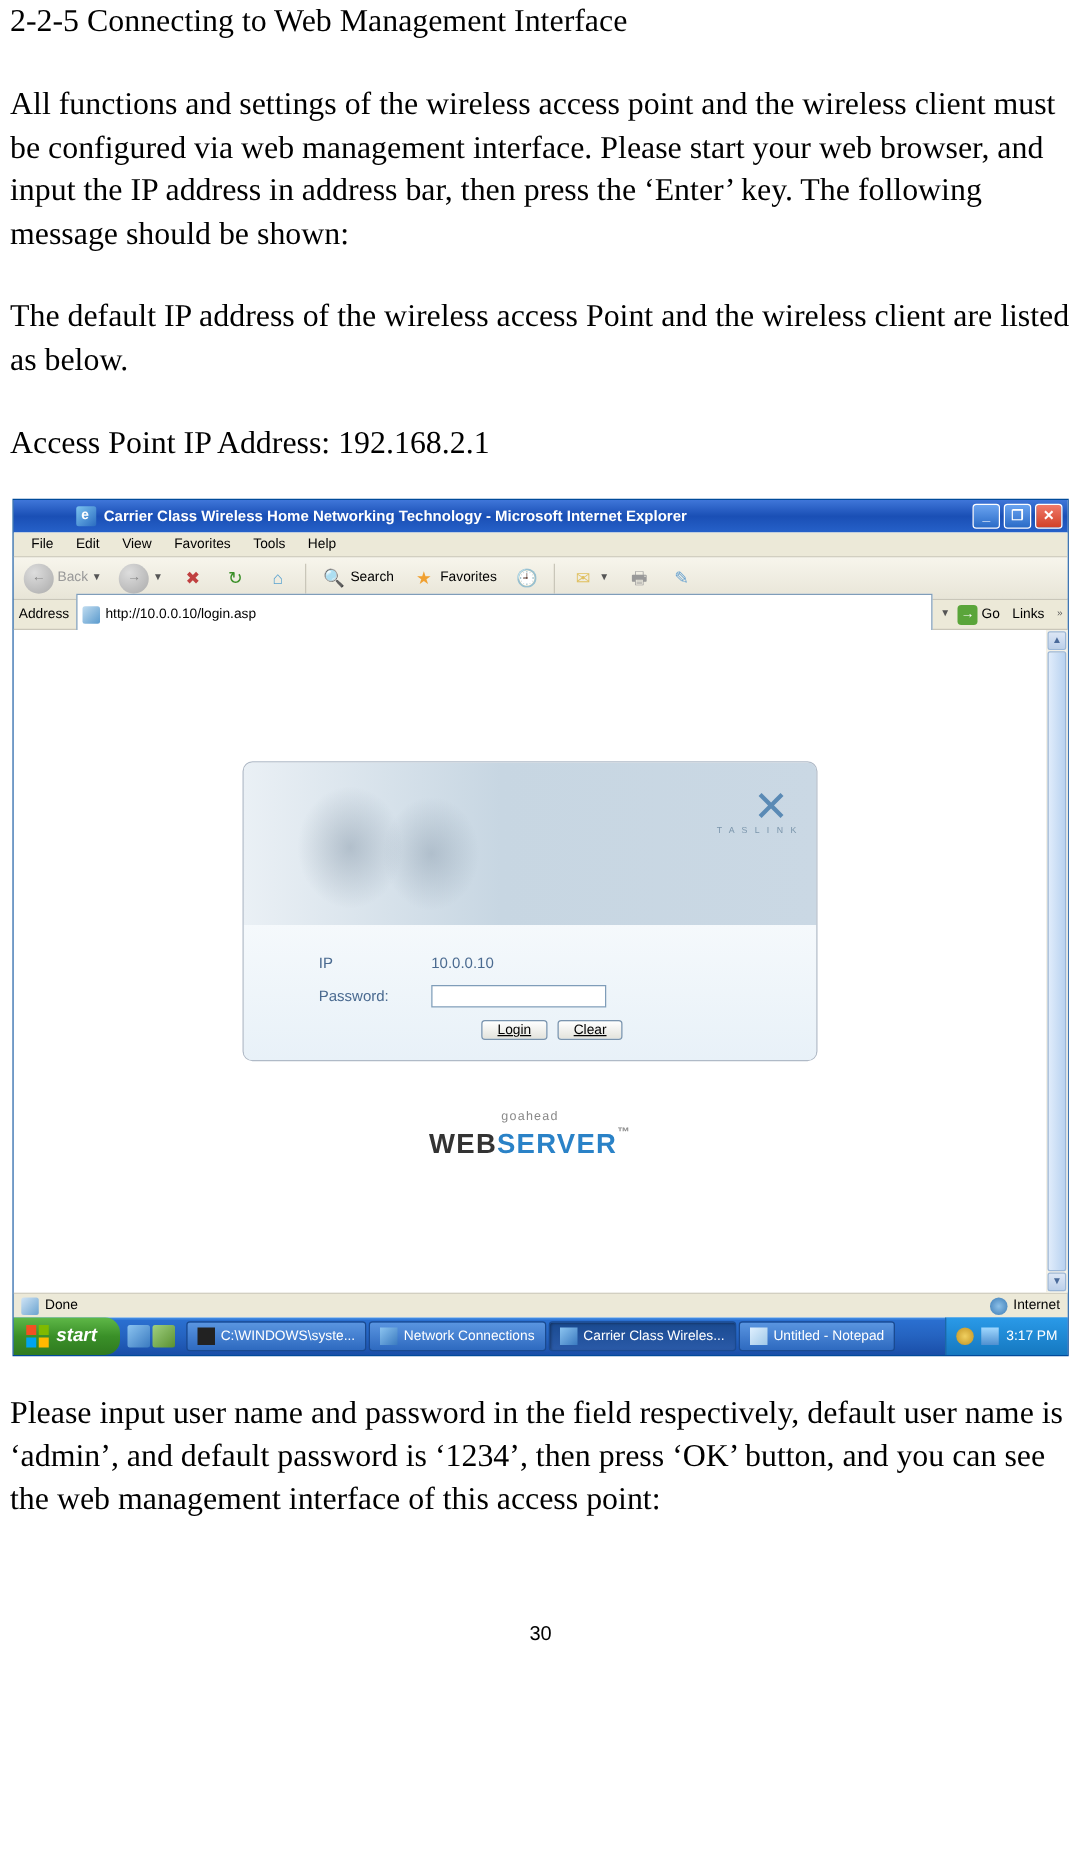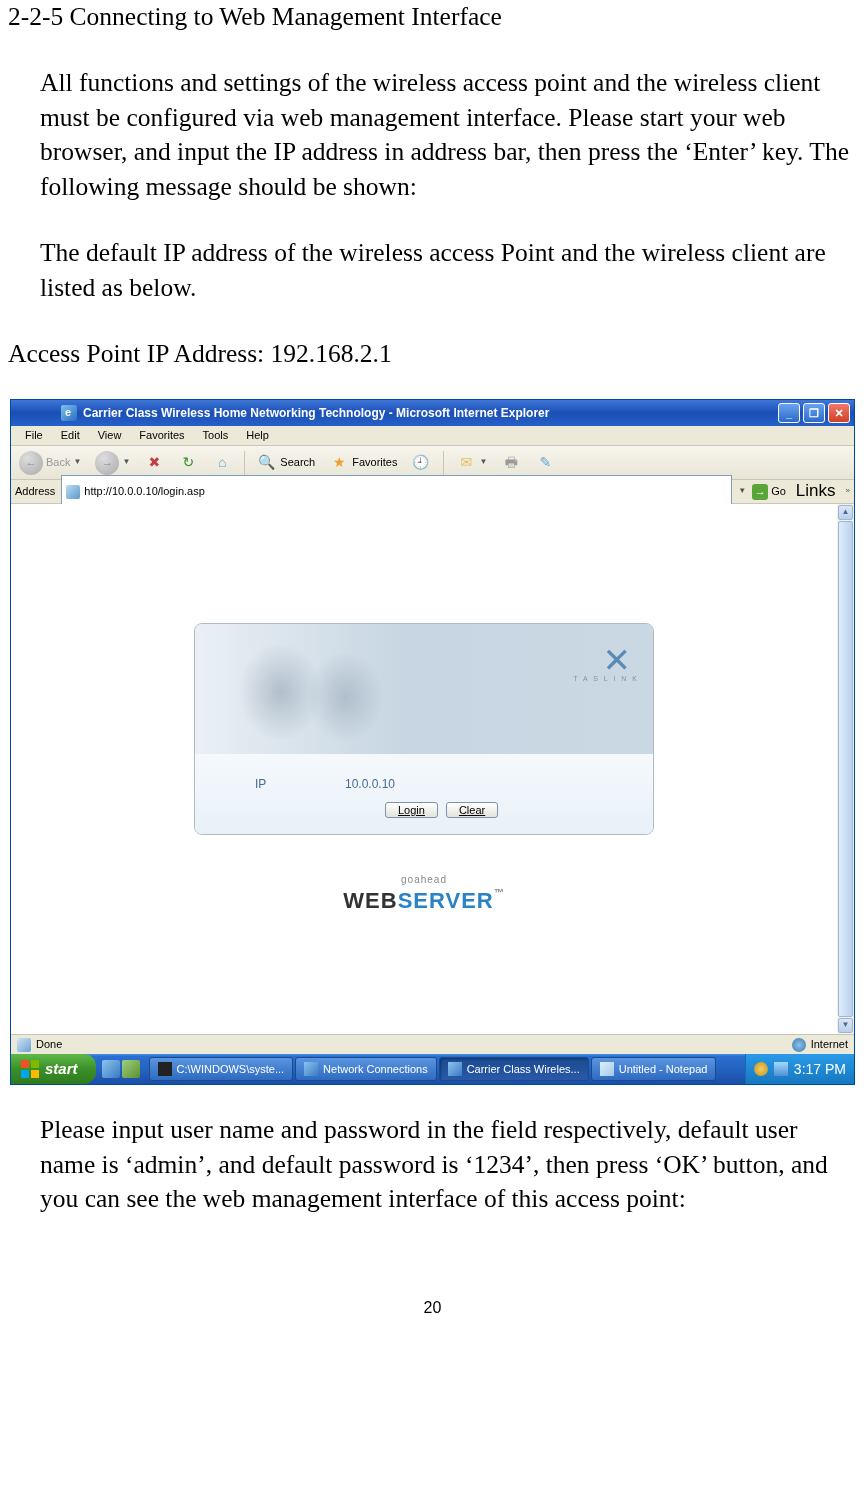--- a/index.html
+++ b/index.html
@@ -7,21 +7,21 @@
       font-family: "Times New Roman", Times, serif;
       font-size: 25.5px;
       line-height: 1.35;
       color: #000;
       background: #fff;
       width: 865px;
       margin: 0 auto;
       padding: 0 8px;
     }
     .section-title { margin-bottom: 32px; }
-    .para { margin-bottom: 32px; margin-left: 32px; }
+    .para { margin-bottom: 32px; }
     .ip-lines { margin-bottom: 28px; }
 
     
     .browser-window {
       width: 845px;
       margin: 8px auto 28px auto;
       border: 1px solid #004a9a;
       font-family: Tahoma, Arial, sans-serif;
       font-size: 11px;
       color: #000;
@@ -123,21 +123,21 @@
     .go-btn {
       display:flex; align-items:center; gap:3px;
       font-size:11px; cursor:pointer;
     }
     .go-arrow {
       width:16px; height:16px; border-radius:3px;
       background: #5aa53a; color:#fff;
       display:flex; align-items:center; justify-content:center;
       font-size:11px; font-weight:bold;
     }
-    .links-label { font-size:17px; padding:0 4px; }
+    .links-label { font-size:11px; padding:0 4px; }
 
     .content-area {
       height: 530px;
       background:#fff;
       position:relative;
       display:flex; align-items:center; justify-content:center;
       flex-direction:column;
       border-right: 17px solid #ece9d8;
     }
     .scroll-track {
@@ -265,21 +265,21 @@
       box-shadow: inset 1px 1px 2px rgba(0,0,0,0.3);
     }
     .task-ico { width:14px; height:14px; flex:0 0 14px; }
     .tray {
       height:30px; padding:0 8px;
       background: linear-gradient(to bottom,#2a9ae8,#1578c0);
       display:flex; align-items:center; gap:6px;
       border-left:1px solid #1a6aa8;
     }
     .tray-ico { width:14px; height:14px; }
-    .clock { font-size:14px; }
+    .clock { font-size:11px; }
 
     .page-number {
       text-align:center;
       font-family: Arial, sans-serif;
       font-size: 16px;
       margin-top: 80px;
       margin-bottom: 20px;
     }
   </style>
 </head>
@@ -387,20 +387,24 @@
       <div class="login-banner">
         <div class="banner-silhouette"></div>
         <div class="banner-x">✕</div>
         <div class="banner-sub">T A S L I N K</div>
       </div>
       <div class="login-body">
         <div class="form-row">
           <span class="form-label">IP</span>
           <span class="form-val">10.0.0.10</span>
         </div>
+        <div class="form-row">
+          <span class="form-label">Password:</span>
+          <input class="form-input" type="password" style="">
+        </div>
         <div class="form-btns">
           <button class="form-btn">Login</button>
           <button class="form-btn">Clear</button>
         </div>
       </div>
     </div>
 
     <div class="webserver-logo">
       <div class="ws-goahead">goahead</div>
       <div class="ws-main">
@@ -450,13 +454,13 @@
     <div class="tray">
       <span class="tray-ico" style="background:radial-gradient(circle,#f0d060,#c09020);border-radius:50%"></span>
       <span class="tray-ico" style="background:linear-gradient(#a0d8ff,#5090d0)"></span>
       <span class="clock">3:17 PM</span>
     </div>
   </div>
 </div>
 
 <p class="para">Please input user name and password in the field respectively, default user name is ‘admin’, and default password is ‘1234’, then press ‘OK’ button, and you can see the web management interface of this access point:</p>
 
-<div class="page-number">20</div>
+<div class="page-number">30</div>
 
 </body></html>

